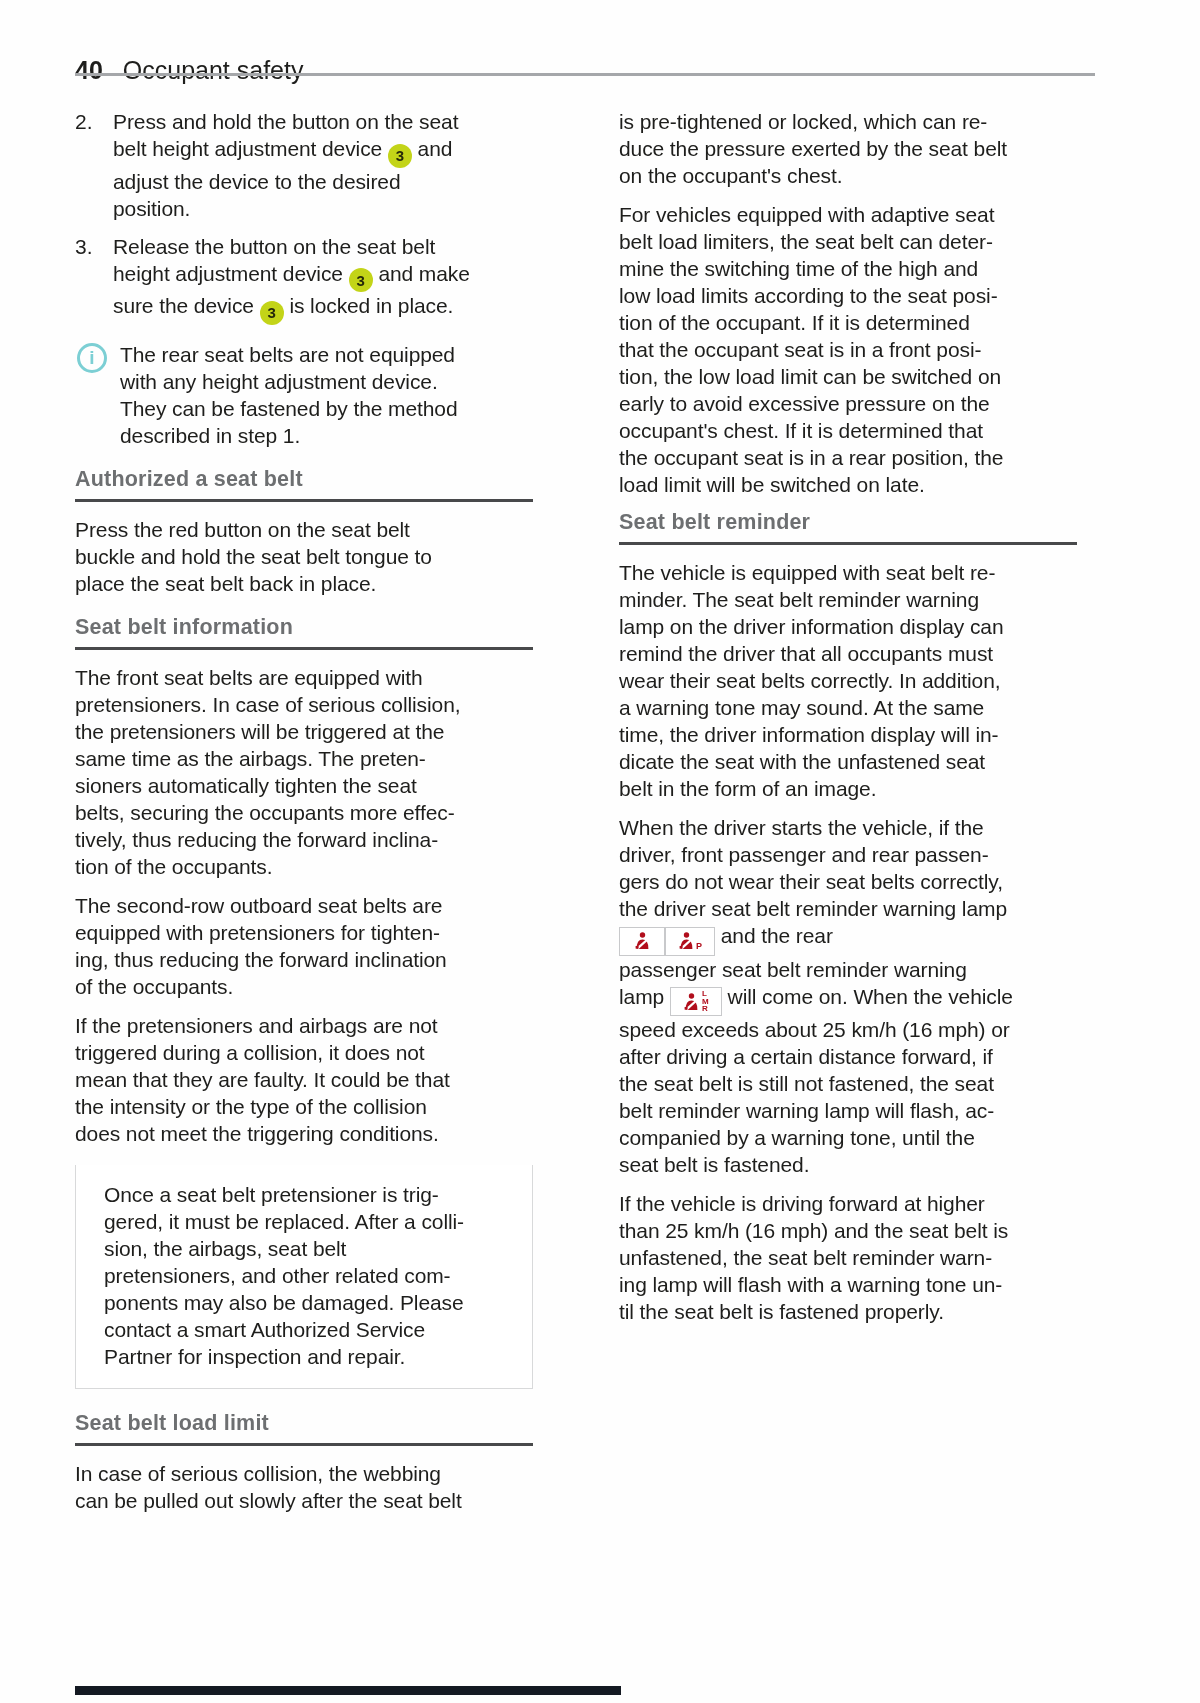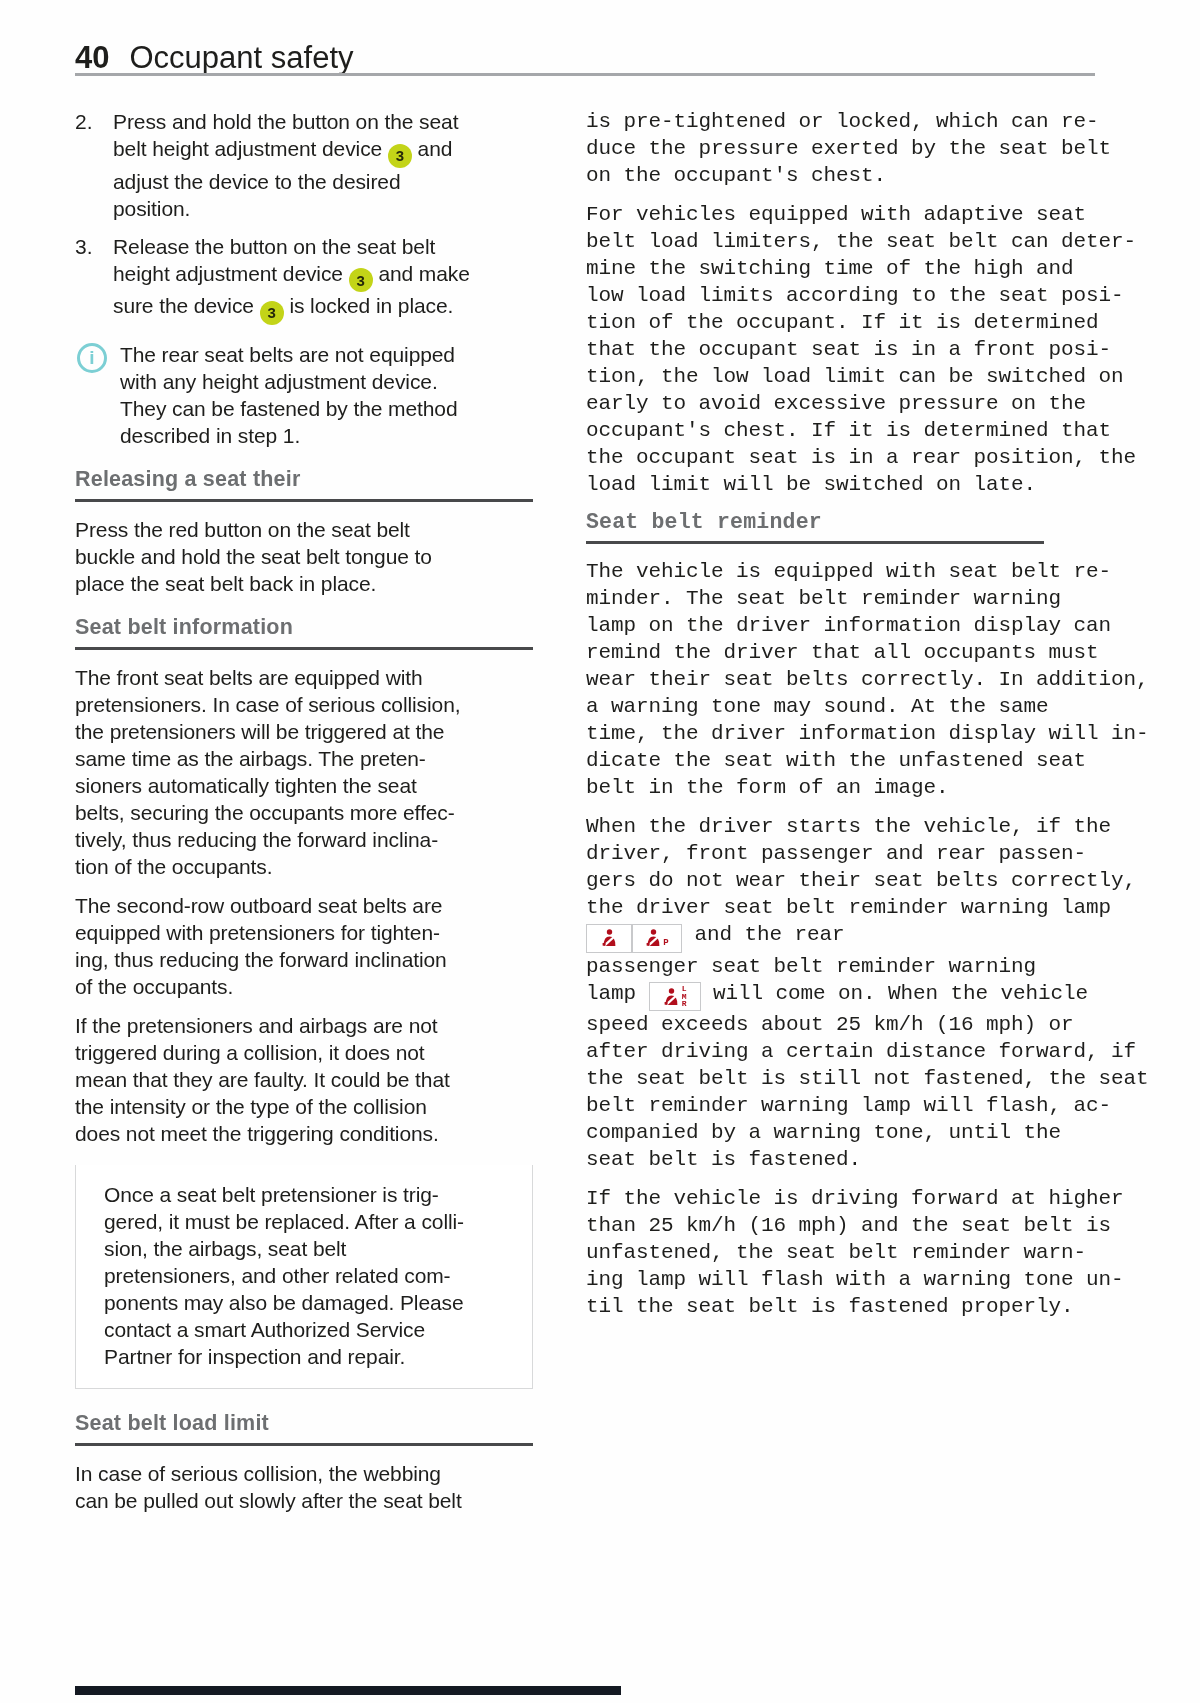--- a/index.html
+++ b/index.html
@@ -1,28 +1,28 @@
 <!DOCTYPE html>
 <html><head>
 <meta charset="utf-8">
 <style>
   html,body { margin:0; padding:0; background:#ffffff; }
   .page {
     position:relative; width:1200px; height:1703px; background:#fefefe;
     font-family:"Liberation Sans","DejaVu Sans",sans-serif; color:#1e1e1c;
     overflow:hidden;
   }
-  .header { position:absolute; left:75px; top:40px; font-size:31px; }
+  .header { position:absolute; left:75px; top:56px; font-size:25px; }
   .page-num { font-weight:700; margin-right:20px; }
   .page-title { font-weight:400; }
   .header-rule { position:absolute; left:75px; top:73px; width:1020px; height:3px; background:#a5a7aa; }
 
   .col { position:absolute; top:108px; width:458px; }
   .col-left { left:75px; }
-  .col-right { left:586px;font-family:Liberation Mono, monospace; }
+  .col-right { left:619px; }
 
   .para { white-space:pre; font-size:21px; line-height:27px; margin:0 0 12px 0; letter-spacing:-0.1px; }
 
   .subheading {
     font-size:21.5px; font-weight:700; color:#6d6f71; letter-spacing:0.2px;
     padding-bottom:7px; border-bottom:3px solid #48494b; margin:18px 0 14px 0;
   }
 
   .list-item { display:flex; margin-bottom:11px; }
   .list-marker { width:26px; flex:none; font-size:21px; line-height:27px; }
@@ -92,21 +92,21 @@
     </div>
 
     <div class="info-note">
       <span class="info-icon">i</span>
       <div class="note-text">The rear seat belts are not equipped
 with any height adjustment device.
 They can be fastened by the method
 described in step 1.</div>
     </div>
 
-    <div class="subheading">Releasing a seat their</div>
+    <div class="subheading">Authorized a seat belt</div>
     <div class="para">Press the red button on the seat belt
 buckle and hold the seat belt tongue to
 place the seat belt back in place.</div>
 
     <div class="subheading">Seat belt information</div>
     <div class="para">The front seat belts are equipped with
 pretensioners. In case of serious collision,
 the pretensioners will be triggered at the
 same time as the airbags. The preten-
 sioners automatically tighten the seat

